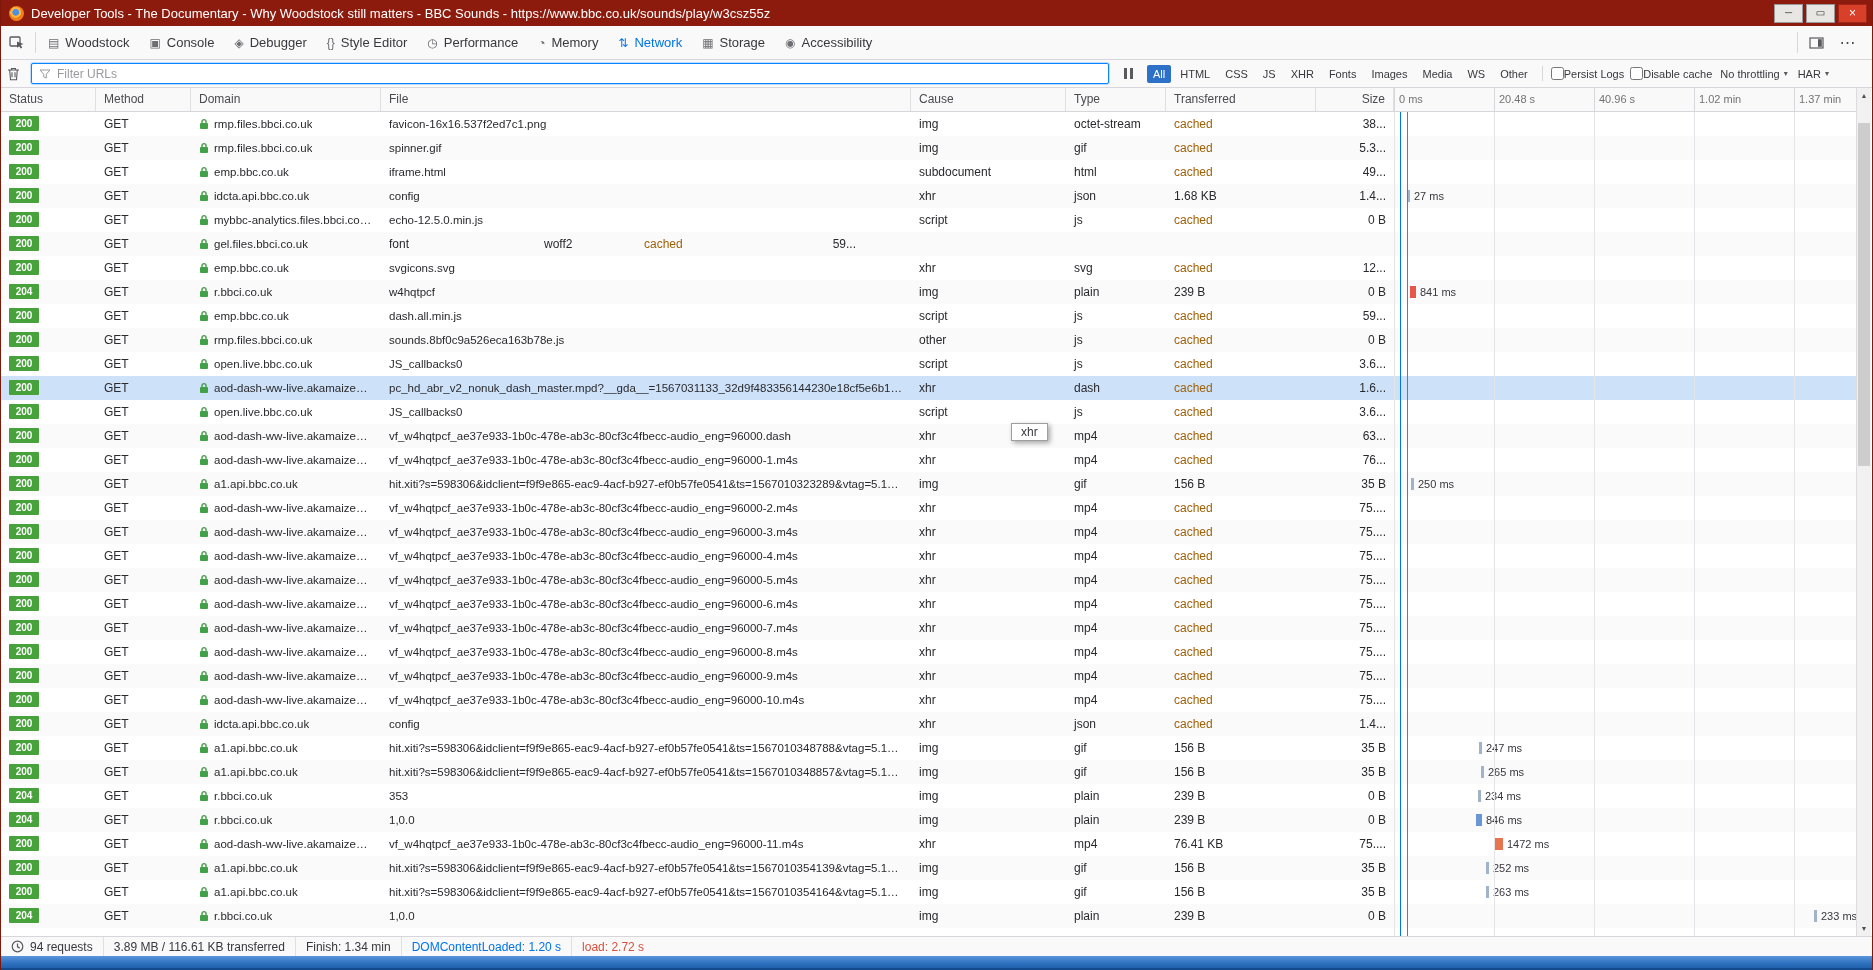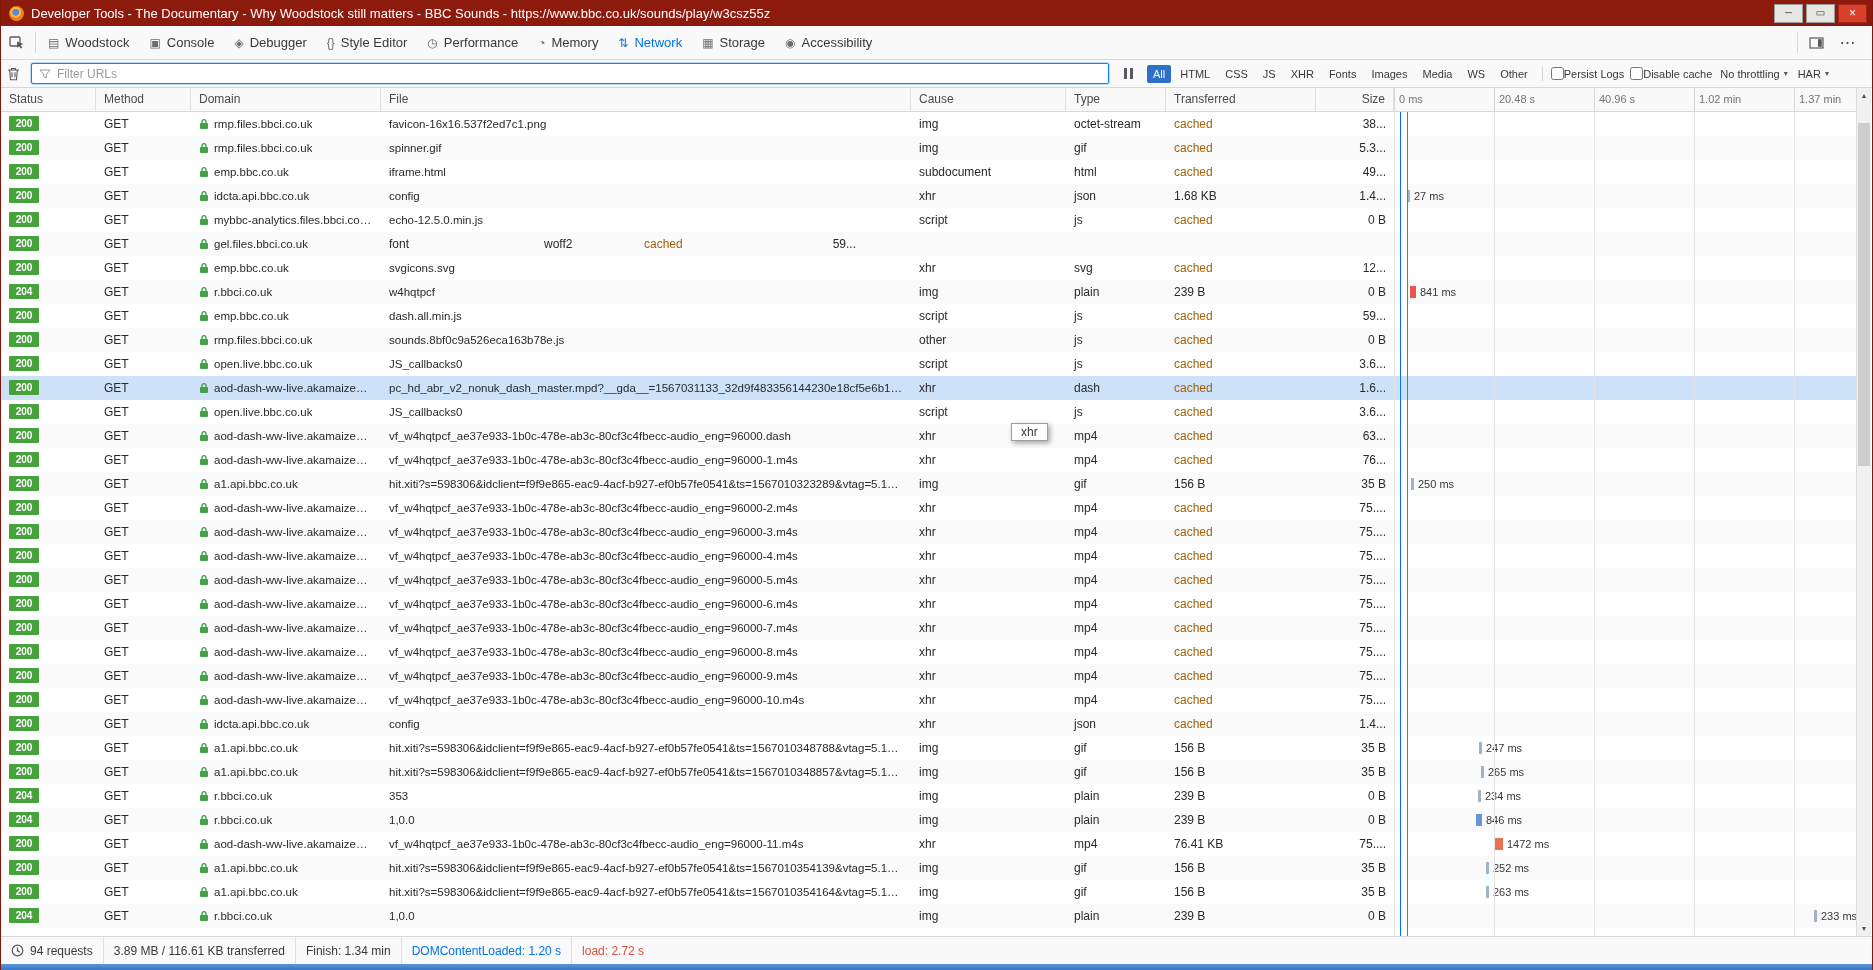--- a/index.html
+++ b/index.html
@@ -78,21 +78,21 @@
   
   .vscroll{position:absolute;right:1px;top:88px;width:15px;height:848px;background:#f1f1f1;border-left:1px solid #dcdcdc;z-index:10}
   .sb-arrow{height:15px;display:flex;align-items:center;justify-content:center;font-size:7px;color:#505050}
   .sb-arrow.down{position:absolute;bottom:0;left:0;right:0}
   .sb-thumb{position:absolute;left:1px;top:35px;width:12px;height:343px;background:#cdcdcd}
 
   
   .tooltip{position:absolute;left:1010px;top:423px;background:#fff;border:1px solid #9e9e9e;box-shadow:2px 2px 5px rgba(0,0,0,.35);padding:1px 9px;font-size:12px;color:#38383d;z-index:20}
 
   
-  .statusbar{height:28px;background:#f9f9fa;border-top:1px solid #d7d7db;display:flex;align-items:center;font-size:12px;color:#38383d}
+  .statusbar{height:20px;background:#f9f9fa;border-top:1px solid #d7d7db;display:flex;align-items:center;font-size:12px;color:#38383d}
   .sb-item{padding:0 10px;display:flex;align-items:center;gap:6px;height:100%;line-height:18px;border-right:1px solid #e0e0e2}
   .sb-item:last-child{border-right:none}
   .sb-dcl{color:#0074e8}
   .sb-load{color:#d7503c}
 
   .bottomstrip{height:14px;background:linear-gradient(#5b95dd,#2c6fbd 55%,#1c5aa6);box-shadow:inset 0 -2px 0 #134a8e}
 </style>
 </head>
 <body>
 

